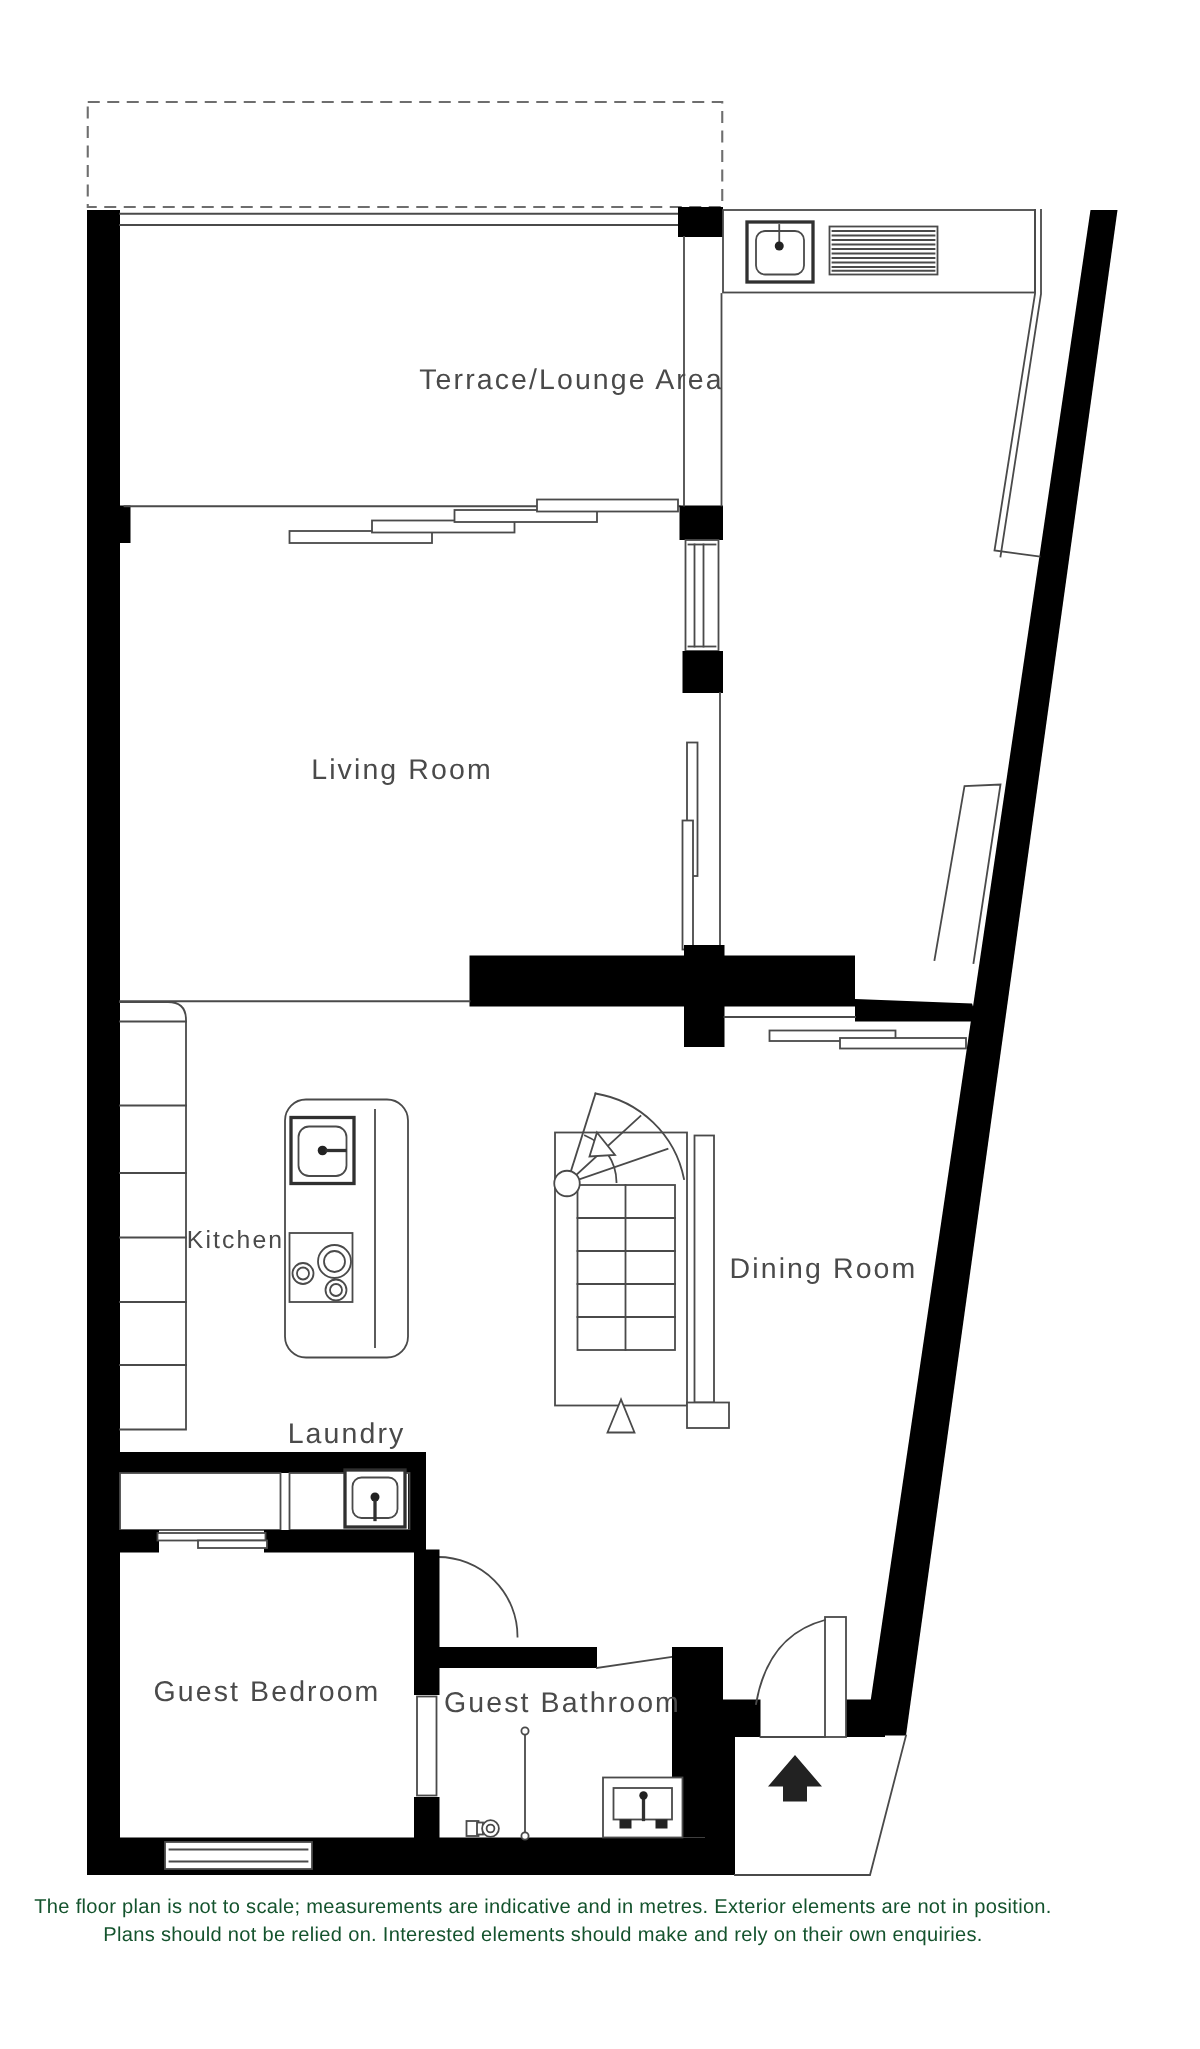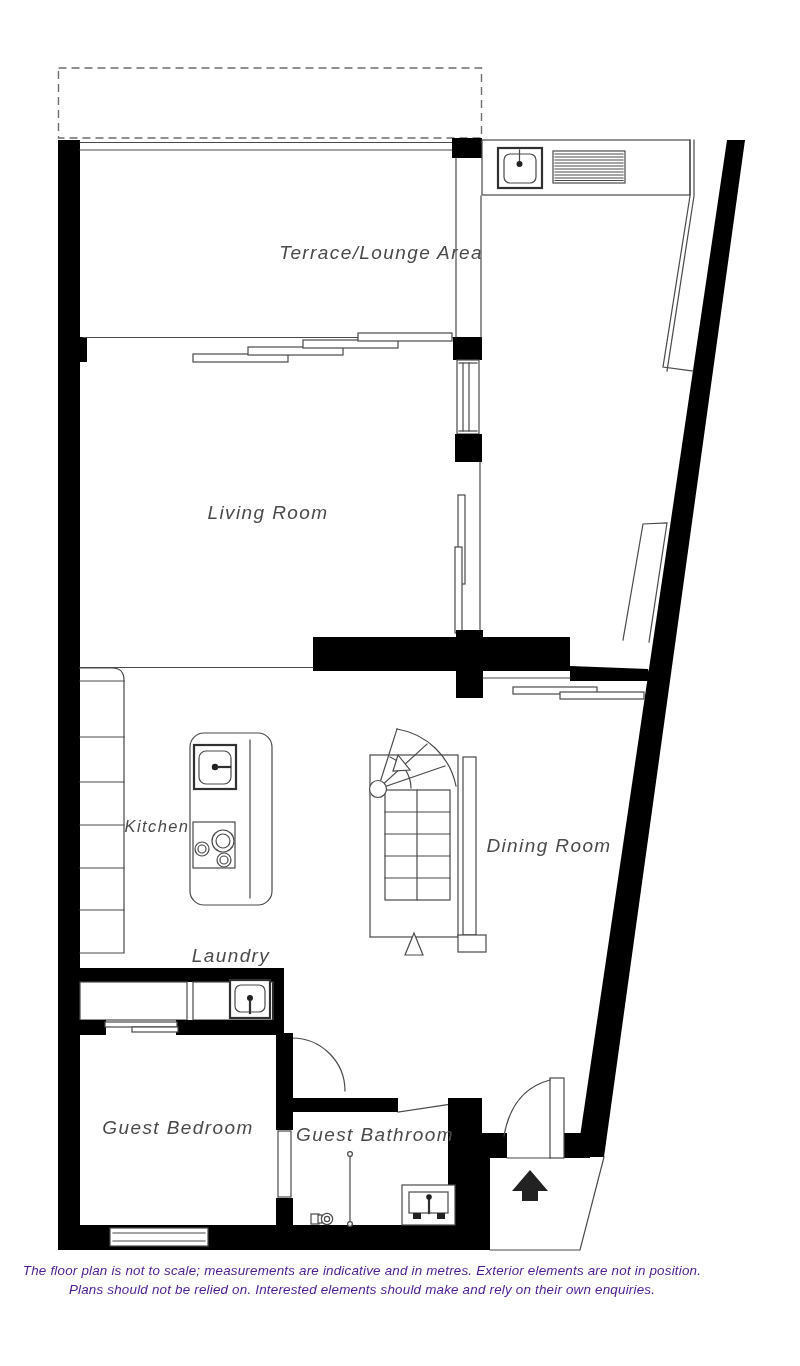--- a/index.html
+++ b/index.html
@@ -1,30 +1,30 @@
 <!DOCTYPE html>
 <html><head>
 <meta charset="utf-8">
 <style>
   html,body{margin:0;padding:0;background:#ffffff;}
   #stage{position:relative;width:800px;height:1366px;background:#ffffff;overflow:hidden;
-         font-family:"Liberation Sans", sans-serif;font-style:italic;}
+         font-family:"Liberation Sans", sans-serif;}
   svg{display:block}
   .wall{fill:#000000;stroke:none}
   .ln{fill:none;stroke:#4a4a4a;stroke-width:1.2;stroke-linecap:square}
   .lnb{fill:none;stroke:#303030;stroke-width:2.2;stroke-linecap:square}
   .fix{fill:#ffffff;stroke:#4a4a4a;stroke-width:1.2}
   .fixb{fill:#ffffff;stroke:#303030;stroke-width:2.2}
   .dash{fill:none;stroke:#6e6e6e;stroke-width:1.4;stroke-dasharray:8 5}
   .dot{fill:#222222;stroke:none}
   .lbl{font-family:"Liberation Sans",sans-serif;font-size:19px;fill:#4a4a4a;
        letter-spacing:1.4px;text-anchor:middle}
   .lbl-sm{font-size:16.5px}
   #caption{position:absolute;left:0;top:1262px;width:724px;text-align:center;
-           color:#4c1d95;font-size:13.4px;line-height:18.5px;letter-spacing:.2px}
+           color:#14532d;font-size:13.4px;line-height:18.5px;letter-spacing:.2px}
 </style>
 </head>
 <body>
 
 <div id="stage">
 <svg width="800" height="1260" viewBox="0 0 800 1260">
 
   <g>
     <rect class="wall" x="58" y="140" width="22" height="1110"></rect>
     <polygon class="wall" points="727,140 745,140 604,1157 577,1157"></polygon>

